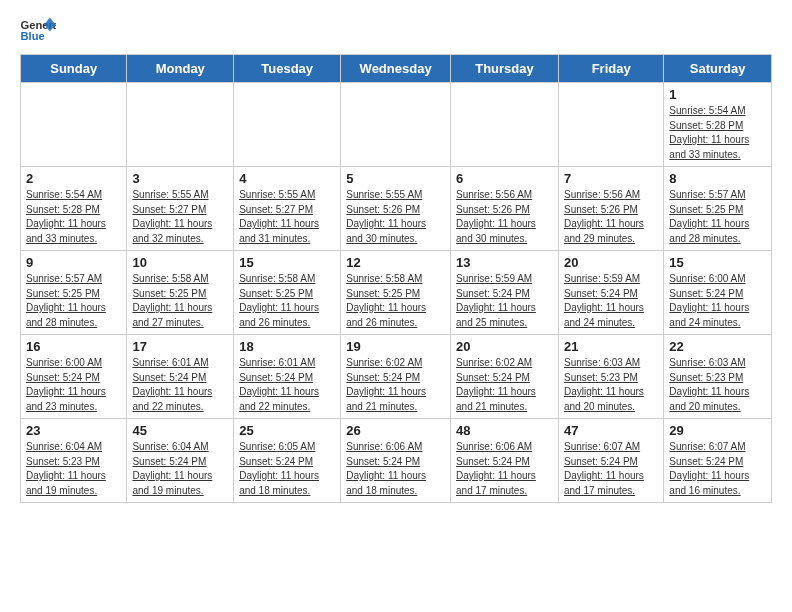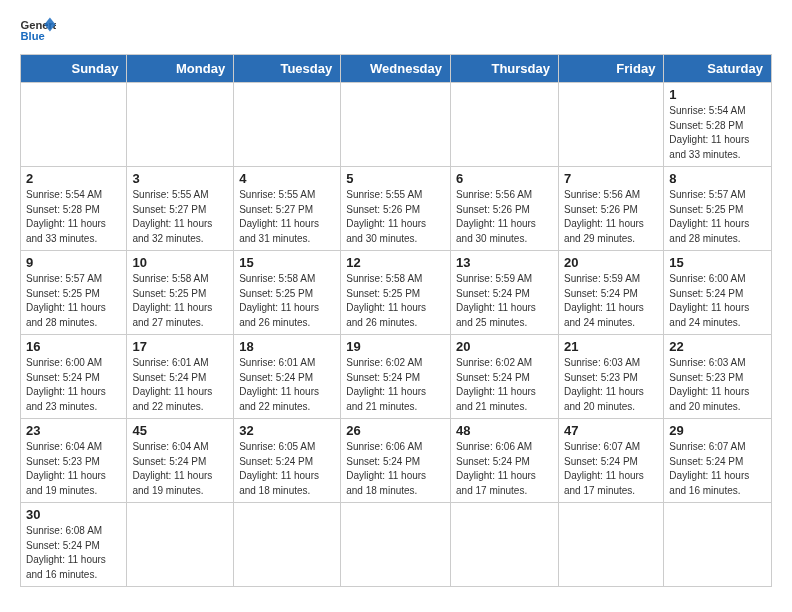--- a/index.html
+++ b/index.html
@@ -43,21 +43,21 @@
       width: 100%;
       border-collapse: collapse;
       border: 1px solid #ccc;
     }
     .calendar-table thead th {
       background-color: #2a6db5;
       color: #fff;
       font-size: 13px;
       font-weight: bold;
       padding: 6px 8px;
-      text-align: right;
+      text-align: center;
       border: 1px solid #ccc;
     }
     .calendar-table tbody td {
       vertical-align: top;
       border: 1px solid #ccc;
       padding: 4px 5px;
       width: 113px;
       min-height: 80px;
       font-size: 10.5px;
       color: #222;
@@ -67,20 +67,21 @@
       font-size: 13px;
       font-weight: bold;
       color: #222;
       display: block;
       margin-bottom: 2px;
     }
     .cell-info {
       font-size: 10px;
       color: #333;
       line-height: 1.45;
+      text-decoration: underline;
     }
     .empty-cell {
       background: #f5f5f5;
     }
   </style>
 </head>
 <body>
 
 <div class="header-area">
   <div class="logo-area">
@@ -286,21 +287,21 @@
 and 19 minutes.</div>
         </td>
         <td>
           <span class="cell-day">45</span>
           <div class="cell-info" style="white-space: pre-line;">Sunrise: 6:04 AM
 Sunset: 5:24 PM
 Daylight: 11 hours
 and 19 minutes.</div>
         </td>
         <td>
-          <span class="cell-day">32</span>
+          <span class="cell-day">25</span>
           <div class="cell-info" style="white-space: pre-line;">Sunrise: 6:05 AM
 Sunset: 5:24 PM
 Daylight: 11 hours
 and 18 minutes.</div>
         </td>
         <td>
           <span class="cell-day">26</span>
           <div class="cell-info" style="white-space: pre-line;">Sunrise: 6:06 AM
 Sunset: 5:24 PM
 Daylight: 11 hours
@@ -320,30 +321,15 @@
 Daylight: 11 hours
 and 17 minutes.</div>
         </td>
         <td>
           <span class="cell-day">29</span>
           <div class="cell-info" style="white-space: pre-line;">Sunrise: 6:07 AM
 Sunset: 5:24 PM
 Daylight: 11 hours
 and 16 minutes.</div>
         </td>
-      </tr>
-      <tr>
-        <td>
-          <span class="cell-day">30</span>
-          <div class="cell-info" style="white-space: pre-line;">Sunrise: 6:08 AM
-Sunset: 5:24 PM
-Daylight: 11 hours
-and 16 minutes.</div>
-        </td>
-        <td class="empty-cell"></td>
-        <td class="empty-cell"></td>
-        <td class="empty-cell"></td>
-        <td class="empty-cell"></td>
-        <td class="empty-cell"></td>
-        <td class="empty-cell"></td>
       </tr>
     </tbody>
 </table>
 
 </body></html>

